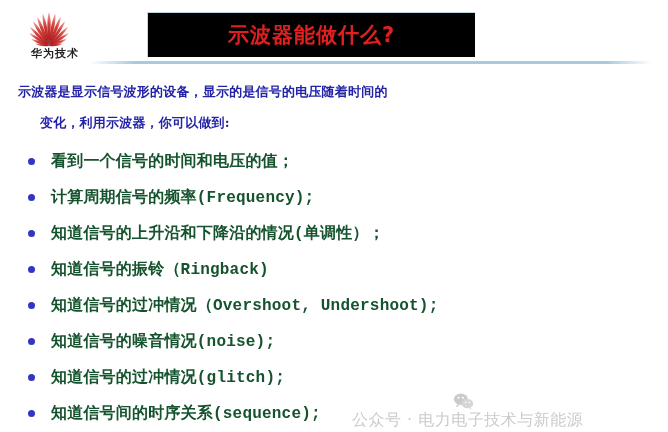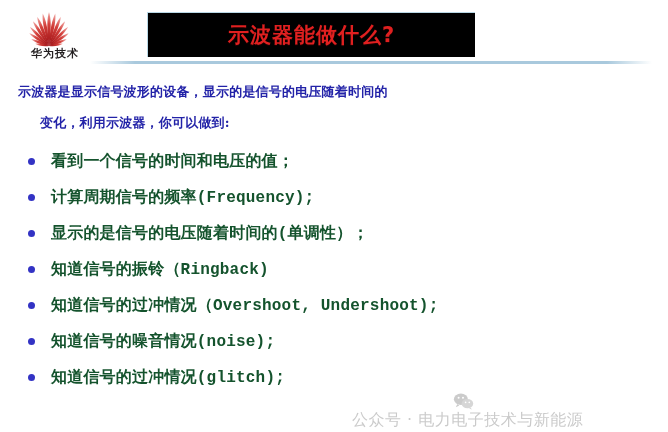--- a/index.html
+++ b/index.html
@@ -242,37 +242,41 @@
     <div class="bullet-row">
       <span class="bullet-dot"></span>
       <span class="bullet-label">看到一个信号的时间和电压的值；</span>
     </div>
     <div class="bullet-row">
       <span class="bullet-dot"></span>
       <span class="bullet-label">计算周期信号的频率(Frequency);</span>
     </div>
     <div class="bullet-row">
       <span class="bullet-dot"></span>
-      <span class="bullet-label">显示的是信号的电压随着时间的(单调性）；</span>
+      <span class="bullet-label">知道信号的上升沿和下降沿的情况(单调性）；</span>
     </div>
     <div class="bullet-row">
       <span class="bullet-dot"></span>
       <span class="bullet-label">知道信号的振铃（Ringback)</span>
     </div>
     <div class="bullet-row">
       <span class="bullet-dot"></span>
       <span class="bullet-label">知道信号的过冲情况（Overshoot, Undershoot);</span>
     </div>
     <div class="bullet-row">
       <span class="bullet-dot"></span>
       <span class="bullet-label">知道信号的噪音情况(noise);</span>
     </div>
     <div class="bullet-row">
       <span class="bullet-dot"></span>
       <span class="bullet-label">知道信号的过冲情况(glitch);</span>
+    </div>
+    <div class="bullet-row">
+      <span class="bullet-dot"></span>
+      <span class="bullet-label">知道信号间的时序关系(sequence);</span>
     </div>
   </div>
 
   <div class="watermark">
     <svg class="wechat-icon" viewBox="0 0 24 20">
       <ellipse cx="9" cy="8" rx="8" ry="6.6" fill="#c9c9c9"></ellipse>
       <path d="M5 13.5 L3.2 17.2 L7.2 15.0 Z" fill="#c9c9c9"></path>
       <ellipse cx="16.5" cy="13" rx="6.6" ry="5.4" fill="#d4d4d4"></ellipse>
       <path d="M20 17.4 L21.6 19.8 L18.4 18.6 Z" fill="#d4d4d4"></path>
       <circle cx="6.4" cy="6.4" r="1.15" fill="#ffffff"></circle>

